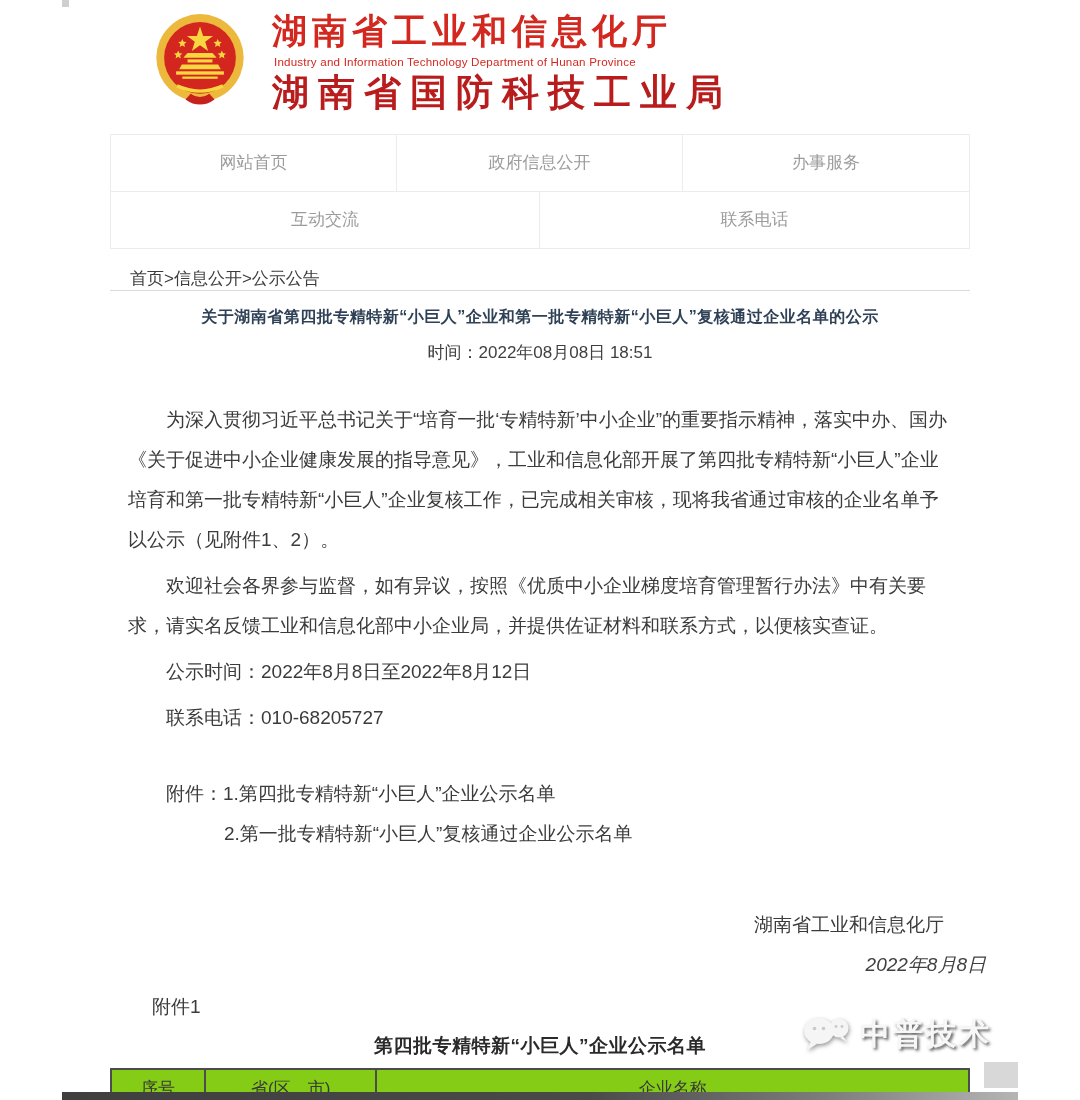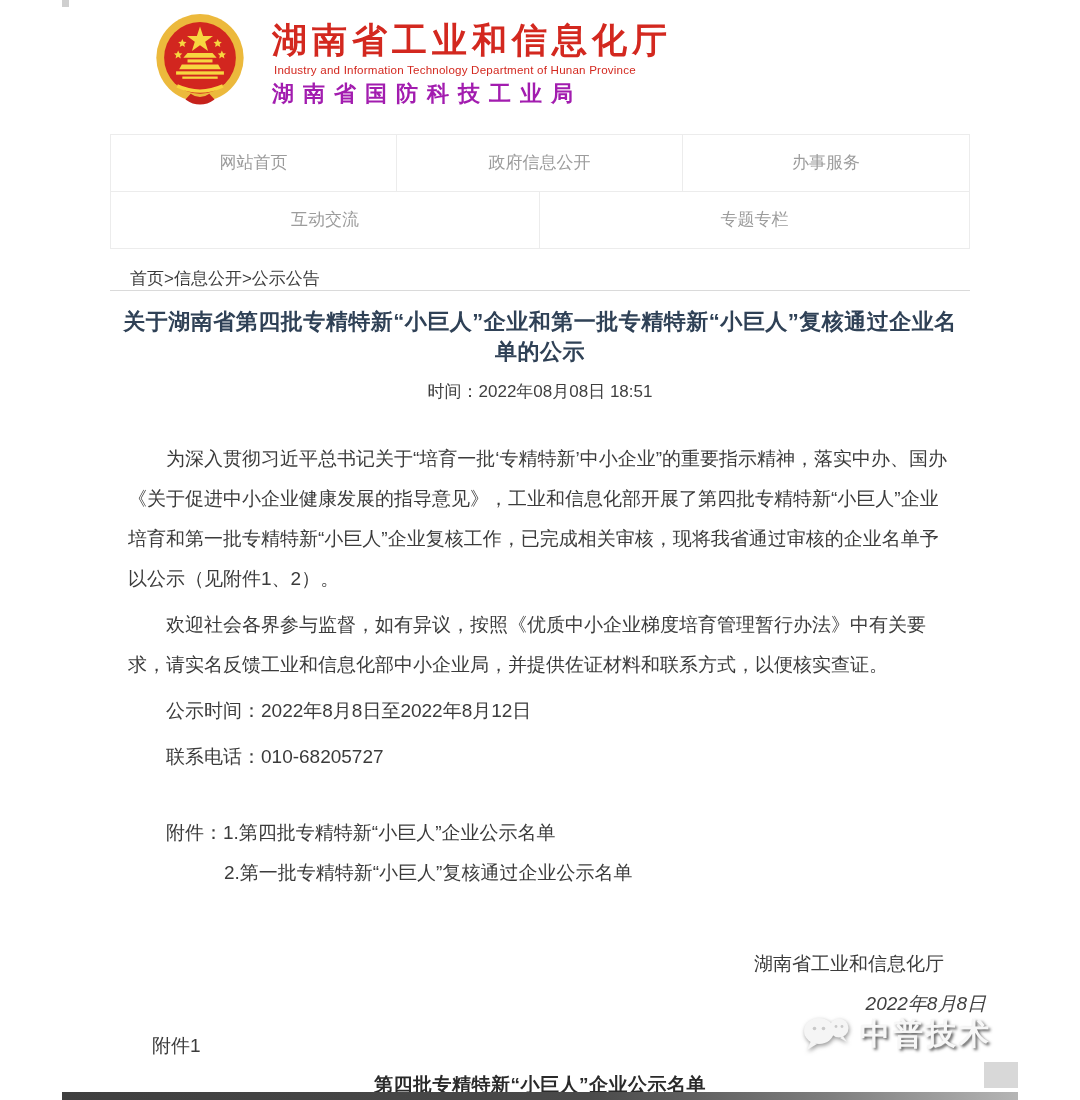--- a/index.html
+++ b/index.html
@@ -12,21 +12,21 @@
     background: #ffffff;
     overflow: hidden;
   }
 
   
   .site-header { display: flex; align-items: center; gap: 20px; padding: 8px 0 8px 86px; }
   .emblem { width: 104px; height: 110px; flex: 0 0 auto; }
   .dept-titles { line-height: 1.15; }
   .dept-title-cn { color: #d3281f; font-size: 35px; font-weight: bold; letter-spacing: 5px; }
   .dept-title-en { color: #d3281f; font-size: 11.6px; letter-spacing: 0.2px; margin: 3px 0 4px 2px; }
-  .dept-subtitle-cn { color: #a21caf; font-size: 22px; font-weight: bold; letter-spacing: 9px; }
+  .dept-subtitle-cn { color: #b91c1c; font-size: 37px; font-weight: bold; letter-spacing: 9px; }
 
   
   .nav { margin: 8px 48px 0 48px; border: 1px solid #ececec; }
   .nav-row { display: grid; }
   .nav-row.r1 { grid-template-columns: repeat(3, 1fr); border-bottom: 1px solid #ececec; }
   .nav-row.r2 { grid-template-columns: repeat(2, 1fr); }
   .nav-cell {
     height: 56px; line-height: 56px; text-align: center;
     color: #9c9c9c; font-size: 17px; cursor: pointer;
     border-right: 1px solid #ececec;
@@ -36,21 +36,21 @@
   
   .breadcrumb {
     margin: 18px 48px 0 48px; padding: 0 20px 0 20px;
     font-size: 17px; color: #3c3c3c;
     border-bottom: 1px solid #dadada;
   }
 
   
   .article-title {
     margin: 16px 52px 0 52px; text-align: center;
-    color: #2f4156; font-size: 22px; font-weight: bold; letter-spacing: 0.5px;
+    color: #2f4156; font-size: 16px; font-weight: bold; letter-spacing: 0.5px;
   }
   .publish-time { margin-top: 13px; text-align: center; color: #3f3f3f; font-size: 17px; }
 
   
   .article-body { margin: 36px 66px 0 66px; font-size: 19px; color: #3b3b3b; line-height: 40px; }
   .article-body p { text-indent: 2em; }
   .article-body p + p { margin-top: 6px; }
   .attachments { margin-top: 36px; font-size: 19px; color: #3b3b3b; line-height: 40px; }
   .attach-line1 { text-indent: 2em; }
   .attach-line2 { padding-left: 5.05em; }
@@ -125,21 +125,21 @@
   </div>
 
   <div class="nav">
     <div class="nav-row r1">
       <div class="nav-cell">网站首页</div>
       <div class="nav-cell">政府信息公开</div>
       <div class="nav-cell">办事服务</div>
     </div>
     <div class="nav-row r2">
       <div class="nav-cell">互动交流</div>
-      <div class="nav-cell">专题专栏</div>
+      <div class="nav-cell">联系电话</div>
     </div>
   </div>
 
   <div class="breadcrumb">首页&gt;信息公开&gt;公示公告</div>
 
   <div class="article-title">关于湖南省第四批专精特新“小巨人”企业和第一批专精特新“小巨人”复核通过企业名单的公示</div>
   <div class="publish-time">时间：2022年08月08日 18:51</div>
 
   <div class="article-body">
     <p>为深入贯彻习近平总书记关于“培育一批‘专精特新’中小企业”的重要指示精神，落实中办、国办《关于促进中小企业健康发展的指导意见》，工业和信息化部开展了第四批专精特新“小巨人”企业培育和第一批专精特新“小巨人”企业复核工作，已完成相关审核，现将我省通过审核的企业名单予以公示（见附件1、2）。</p>

